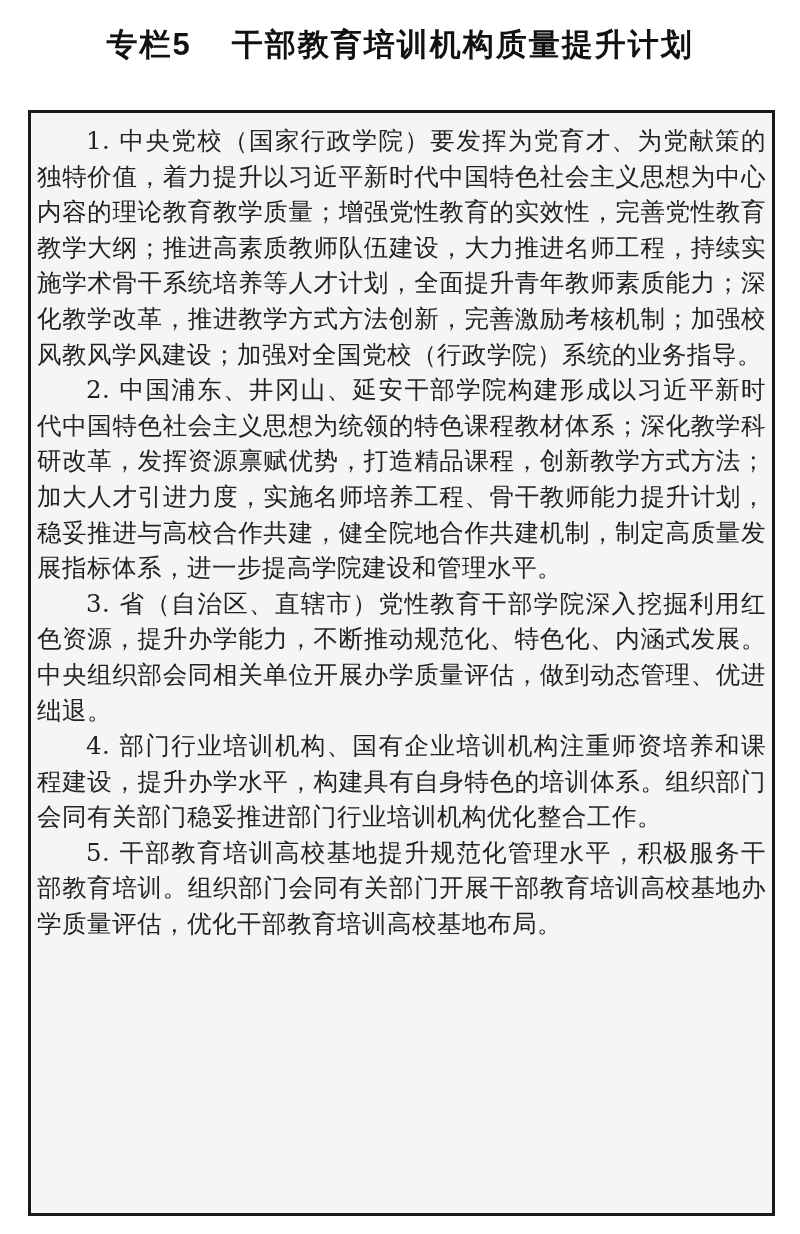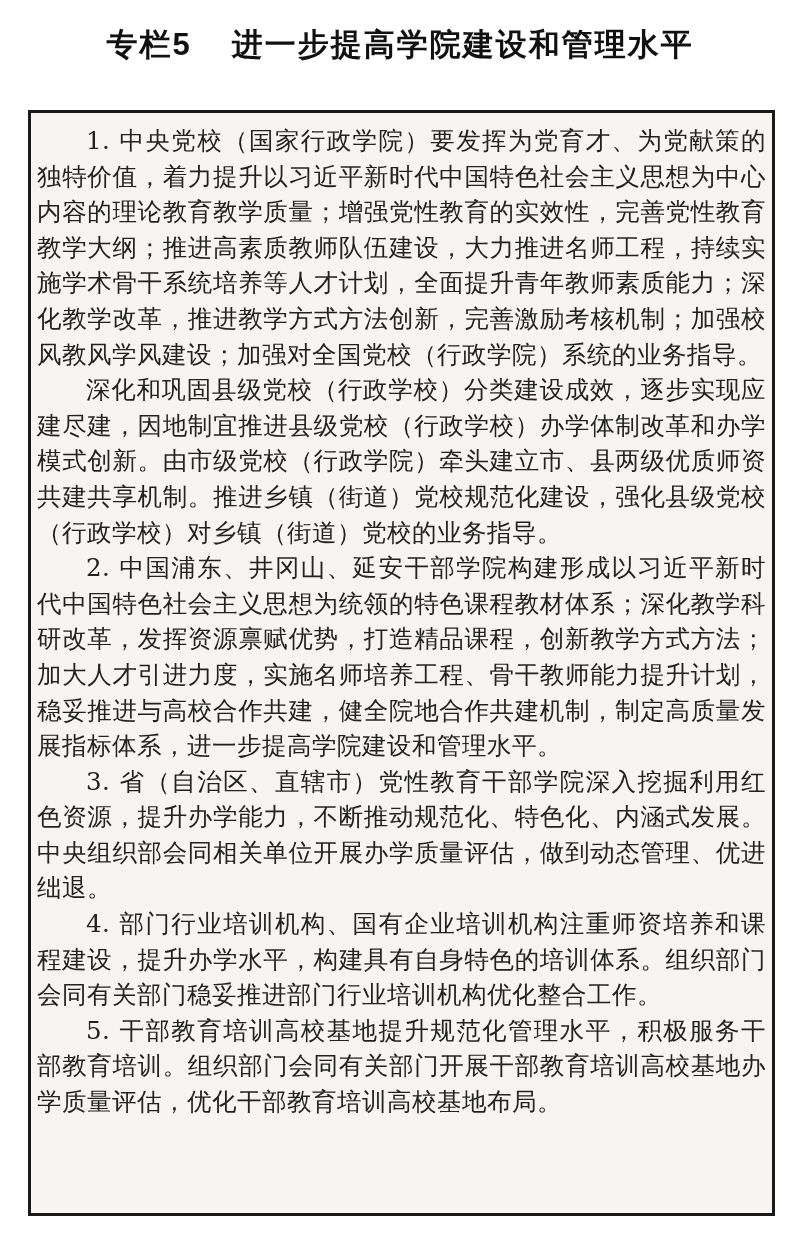--- a/index.html
+++ b/index.html
@@ -51,23 +51,22 @@
     line-height: 35.6px;
     letter-spacing: 0.5px;
     color: #222222;
     font-family: "DejaVu Serif", "Liberation Serif", serif;
   }
 </style>
 </head>
 <body>
 
 <div class="doc-title">
-  <span class="title-label">专栏5</span><span>进一步提高学院建设和管理水平</span>
+  <span class="title-label">专栏5</span><span>干部教育培训机构质量提升计划</span>
 </div>
 
 <div class="callout-box">
   <p>1. 中央党校（国家行政学院）要发挥为党育才、为党献策的独特价值，着力提升以习近平新时代中国特色社会主义思想为中心内容的理论教育教学质量；增强党性教育的实效性，完善党性教育教学大纲；推进高素质教师队伍建设，大力推进名师工程，持续实施学术骨干系统培养等人才计划，全面提升青年教师素质能力；深化教学改革，推进教学方式方法创新，完善激励考核机制；加强校风教风学风建设；加强对全国党校（行政学院）系统的业务指导。</p>
-  <p>深化和巩固县级党校（行政学校）分类建设成效，逐步实现应建尽建，因地制宜推进县级党校（行政学校）办学体制改革和办学模式创新。由市级党校（行政学院）牵头建立市、县两级优质师资共建共享机制。推进乡镇（街道）党校规范化建设，强化县级党校（行政学校）对乡镇（街道）党校的业务指导。</p>
   <p>2. 中国浦东、井冈山、延安干部学院构建形成以习近平新时代中国特色社会主义思想为统领的特色课程教材体系；深化教学科研改革，发挥资源禀赋优势，打造精品课程，创新教学方式方法；加大人才引进力度，实施名师培养工程、骨干教师能力提升计划，稳妥推进与高校合作共建，健全院地合作共建机制，制定高质量发展指标体系，进一步提高学院建设和管理水平。</p>
   <p>3. 省（自治区、直辖市）党性教育干部学院深入挖掘利用红色资源，提升办学能力，不断推动规范化、特色化、内涵式发展。中央组织部会同相关单位开展办学质量评估，做到动态管理、优进绌退。</p>
   <p>4. 部门行业培训机构、国有企业培训机构注重师资培养和课程建设，提升办学水平，构建具有自身特色的培训体系。组织部门会同有关部门稳妥推进部门行业培训机构优化整合工作。</p>
   <p>5. 干部教育培训高校基地提升规范化管理水平，积极服务干部教育培训。组织部门会同有关部门开展干部教育培训高校基地办学质量评估，优化干部教育培训高校基地布局。</p>
 </div>
 
 </body></html>

